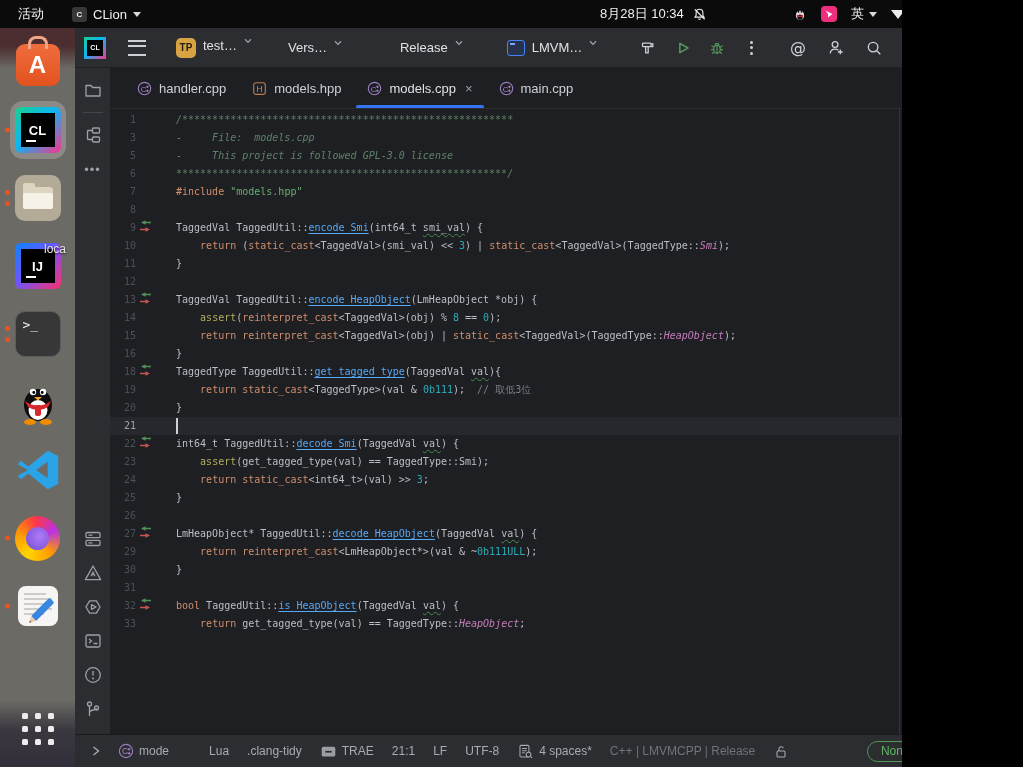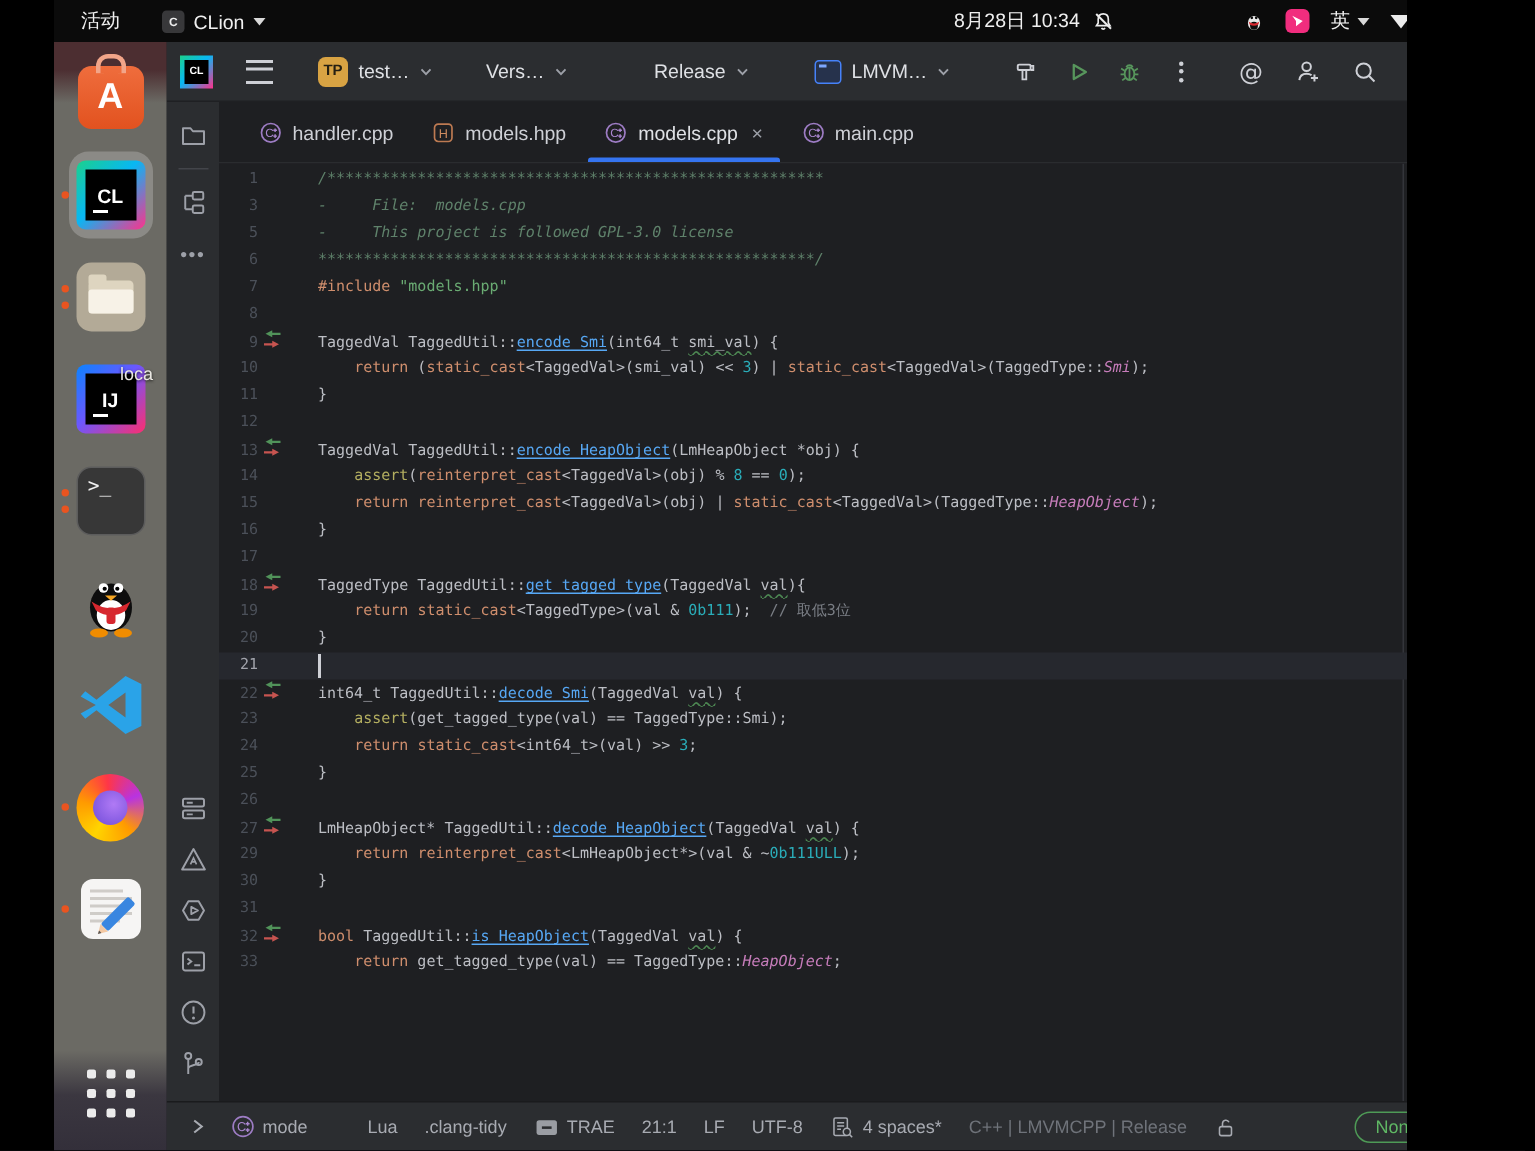--- a/index.html
+++ b/index.html
@@ -1,17 +1,17 @@
 <!DOCTYPE html>
 <html><head>
 <meta charset="utf-8">
 <style>
   html,body{margin:0;padding:0;background:#000;}
   #screen{position:relative;width:902px;height:767px;overflow:hidden;background:#1e1f22;
-          font-family:"Liberation Sans",sans-serif;-webkit-font-smoothing:antialiased;cursor:default;margin-left:36px;}
+          font-family:"Liberation Sans",sans-serif;-webkit-font-smoothing:antialiased;cursor:default;}
   svg{display:block}
   
   .topbar{position:absolute;left:0;top:0;width:1023px;height:28px;background:#0b0b0b;color:#f0f0f0;
           font-size:13px;display:flex;align-items:center;z-index:50;}
   .tb-activities{margin-left:14px;padding:0 4px;}
   .tb-appmenu{display:flex;align-items:center;gap:6px;margin-left:24px;}
   .tb-appicon{width:15px;height:15px;border-radius:3px;background:#38383a;color:#eee;font-size:8px;font-weight:bold;
               display:flex;align-items:center;justify-content:center;}
   .caret-down{width:0;height:0;border-left:4px solid transparent;border-right:4px solid transparent;border-top:5px solid #d9d9d9;}
   .tb-clock{position:absolute;left:600px;top:0;height:28px;display:flex;align-items:center;gap:8px;}
@@ -52,21 +52,21 @@
   .dock-bottom{margin-top:auto;margin-bottom:4px;}
   .desktop-label{position:absolute;left:44px;top:214px;color:#e9e7e2;font-size:12px;text-shadow:0 1px 2px rgba(0,0,0,.8);}
   
   .window{position:absolute;left:75px;top:28px;width:948px;height:739px;display:flex;flex-direction:column;background:#1e1f22;}
   .titlebar{height:39px;flex:0 0 auto;background:#2b2d30;border-bottom:1px solid #1f2023;display:flex;align-items:center;
         padding:0 8px 0 9px;color:#dfe1e5;font-size:13px;}
   .cl-logo{width:22px;height:22px;background:linear-gradient(135deg,#1bd18b,#08b7f4 45%,#ff318c);display:flex;align-items:center;justify-content:center;}
   .cl-logo b{width:16px;height:16px;background:#000;color:#fff;font-size:7px;display:flex;align-items:center;justify-content:center;}
   .hamburger{margin-left:22px;width:18px;height:12px;border-top:2px solid #ced0d6;border-bottom:2px solid #ced0d6;position:relative;}
   .hamburger::before{content:"";position:absolute;left:0;top:3px;width:18px;height:2px;background:#ced0d6;}
-  .tbar-widget{display:flex;align-items:center;gap:7px;padding:4px 6px;border-radius:6px;}
+  .tbar-widget{display:flex;gap:7px;padding:4px 6px;border-radius:6px;}
   .tp-badge{width:20px;height:20px;border-radius:5px;background:#d8a343;color:#241f12;font-size:10px;font-weight:bold;
         display:flex;align-items:center;justify-content:center;}
   .chev{width:8px;height:6px;}
   .runcfg-ic{width:16px;height:14px;border:1.5px solid #4682fa;border-radius:3px;background:#243least;background:#26324c;position:relative;}
   .runcfg-ic::before{content:"";position:absolute;left:2px;top:2px;width:5px;height:2px;background:#7da7ff;}
   .tbar-iconbtn{width:28px;height:28px;display:flex;align-items:center;justify-content:center;border-radius:6px;}
   .kebab{display:flex;flex-direction:column;gap:2.5px;}
   .kebab i{width:3px;height:3px;border-radius:50%;background:#ced0d6;}
   .at-glyph{font-size:16px;color:#ced0d6;font-family:"DejaVu Sans",sans-serif;}
   .winbtn{width:27px;height:27px;border-radius:50%;background:#3b3d40;display:flex;align-items:center;justify-content:center;
@@ -494,21 +494,20 @@
               <div class="code-line"><span class="ln">12</span><span class="gut"></span><span class="codetext"></span></div>
               <div class="code-line"><span class="ln">13</span><span class="gut"><svg width="13" height="14" viewBox="0 0 13 14">
                     <path d="M12 3.5H5" stroke="#51935a" stroke-width="1.5"></path>
                     <path d="M6.5 1.2 2 3.5l4.5 2.3Z" fill="#51935a"></path>
                     <path d="M1 10.5h7" stroke="#c75450" stroke-width="1.5"></path>
                     <path d="M6.5 8.2 11 10.5l-4.5 2.3Z" fill="#c75450"></path>
                   </svg></span><span class="codetext"><span class="tk-d">TaggedVal TaggedUtil::</span><span class="tk-f">encode_HeapObject</span><span class="tk-d">(LmHeapObject *obj) {</span></span></div>
               <div class="code-line"><span class="ln">14</span><span class="gut"></span><span class="codetext"><span class="tk-d">    </span><span class="tk-m">assert</span><span class="tk-d">(</span><span class="tk-k">reinterpret_cast</span><span class="tk-d">&lt;TaggedVal&gt;(obj) % </span><span class="tk-n">8</span><span class="tk-d"> == </span><span class="tk-n">0</span><span class="tk-d">);</span></span></div>
               <div class="code-line"><span class="ln">15</span><span class="gut"></span><span class="codetext"><span class="tk-d">    </span><span class="tk-k">return</span><span class="tk-d"> </span><span class="tk-k">reinterpret_cast</span><span class="tk-d">&lt;TaggedVal&gt;(obj) | </span><span class="tk-k">static_cast</span><span class="tk-d">&lt;TaggedVal&gt;(TaggedType::</span><span class="tk-e">HeapObject</span><span class="tk-d">);</span></span></div>
               <div class="code-line"><span class="ln">16</span><span class="gut"></span><span class="codetext"><span class="tk-d">}</span></span></div>
-              <div class="code-line"><span class="ln">17</span><span class="gut"></span><span class="codetext"></span></div>
               <div class="code-line"><span class="ln">18</span><span class="gut"><svg width="13" height="14" viewBox="0 0 13 14">
                     <path d="M12 3.5H5" stroke="#51935a" stroke-width="1.5"></path>
                     <path d="M6.5 1.2 2 3.5l4.5 2.3Z" fill="#51935a"></path>
                     <path d="M1 10.5h7" stroke="#c75450" stroke-width="1.5"></path>
                     <path d="M6.5 8.2 11 10.5l-4.5 2.3Z" fill="#c75450"></path>
                   </svg></span><span class="codetext"><span class="tk-d">TaggedType TaggedUtil::</span><span class="tk-f">get_tagged_type</span><span class="tk-d">(TaggedVal </span><span class="tk-w">val</span><span class="tk-d">){</span></span></div>
               <div class="code-line"><span class="ln">19</span><span class="gut"></span><span class="codetext"><span class="tk-d">    </span><span class="tk-k">return</span><span class="tk-d"> </span><span class="tk-k">static_cast</span><span class="tk-d">&lt;TaggedType&gt;(val &amp; </span><span class="tk-n">0b111</span><span class="tk-d">);  </span><span class="tk-lc">// 取低3位</span></span></div>
               <div class="code-line"><span class="ln">20</span><span class="gut"></span><span class="codetext"><span class="tk-d">}</span></span></div>
               <div class="code-line cur"><span class="ln">21</span><span class="gut"></span><span class="codetext"></span><span class="cursor-bar"></span></div>
               <div class="code-line"><span class="ln">22</span><span class="gut"><svg width="13" height="14" viewBox="0 0 13 14">

